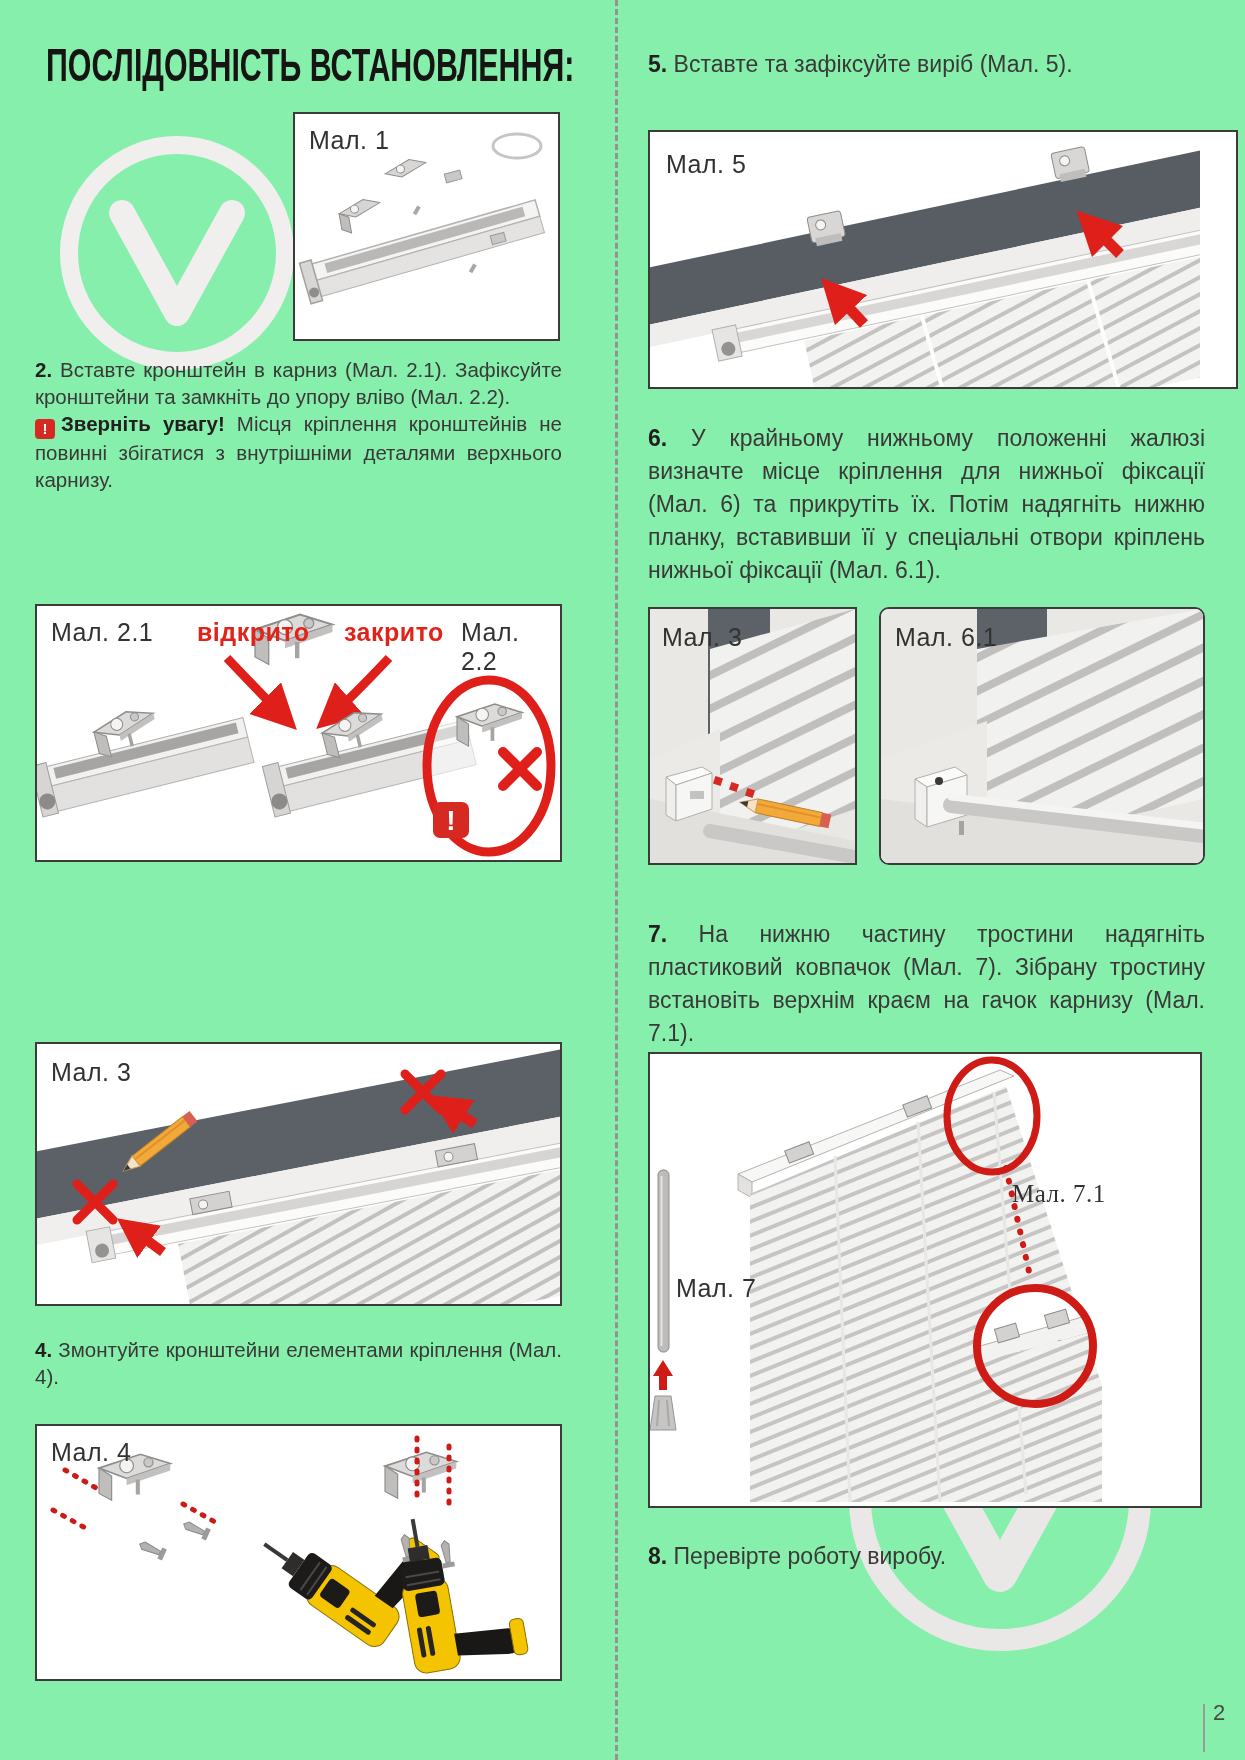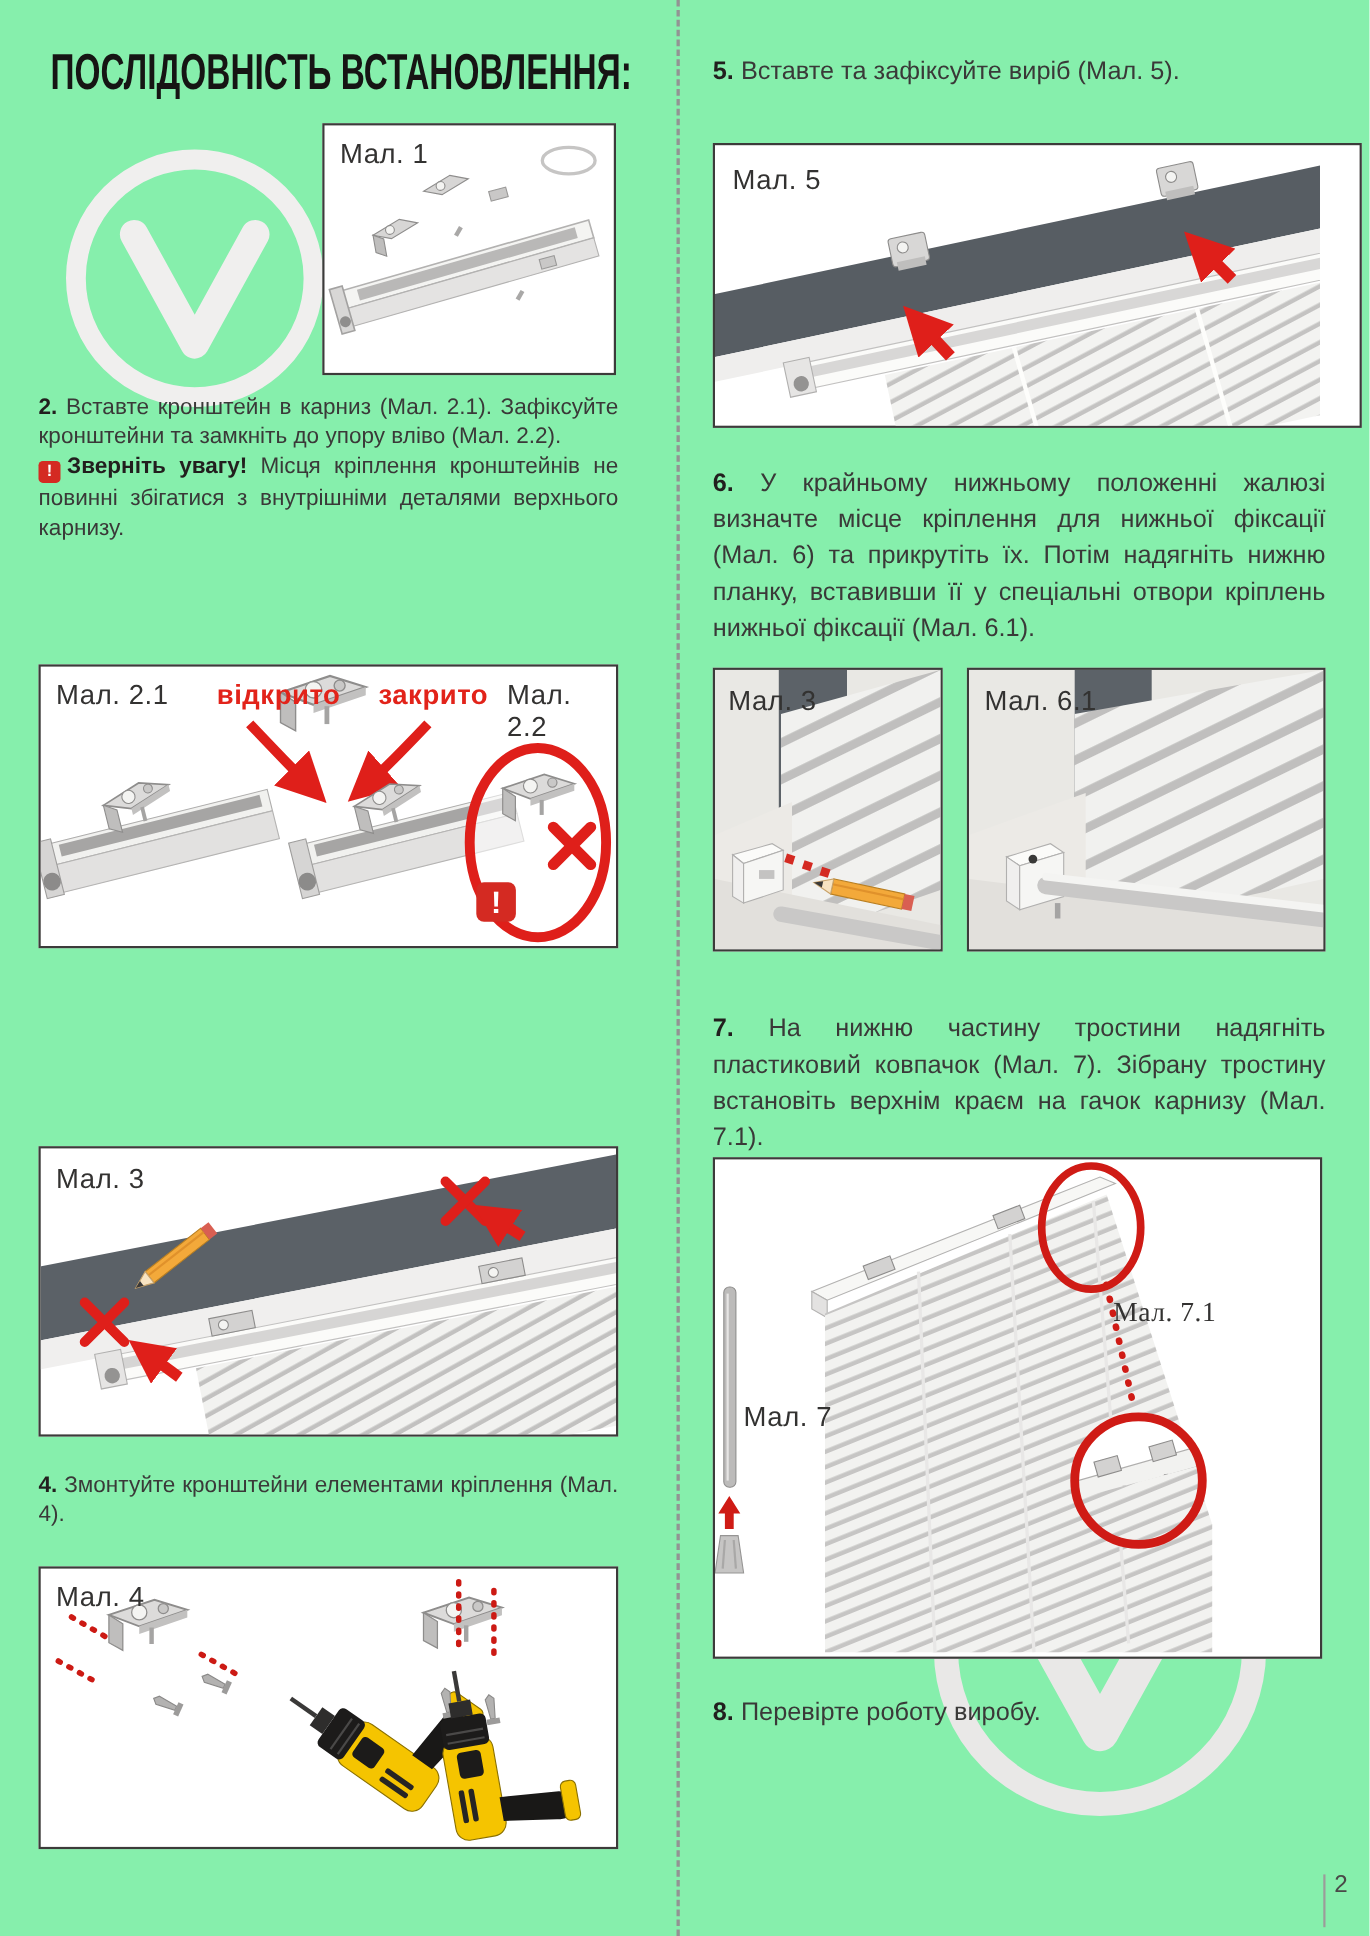--- a/index.html
+++ b/index.html
@@ -337,21 +337,21 @@
         <rect x="0" y="0" width="66" height="14" fill="#f3a93a" stroke="#b97f22"></rect>
         <line x1="0" y1="5" x2="66" y2="5" stroke="#e0912b" stroke-width="2"></line>
         <polygon points="-17,7 0,0 0,14" fill="#f7e3c2" stroke="#c9a36a"></polygon>
         <polygon points="-17,7 -9,4 -9,10" fill="#3a3938"></polygon>
         <rect x="66" y="0" width="9" height="14" fill="#d95f52"></rect>
       </g>
       <line x1="60" y1="222" x2="205" y2="248" stroke="#c9c8c7" stroke-width="14" stroke-linecap="round"></line>
     </svg>
   </div>
 
-  <div class="abs fig" style="left:879px;top:607px;width:326px;height:258px;">
+  <div class="abs fig" style="left:879px;top:607px;width:326px;height:258px;border-radius:10px;">
     <div class="figlabel" style="left:14px;top:14px;">Мал. 6.1</div>
     <svg width="322" height="254" viewBox="0 0 322 254">
       <defs>
         <pattern id="sl61" width="30" height="30" patternUnits="userSpaceOnUse" patternTransform="rotate(-26)">
           <rect width="30" height="30" fill="#f1f1ef"></rect>
             <rect y="22" width="30" height="8" fill="#c0bfbe"></rect>
         </pattern>
       </defs>
       <rect x="0" y="0" width="322" height="254" fill="#e9e8e4"></rect>
       <polygon points="96,0 166,0 166,104 96,150" fill="#5c6268"></polygon>

